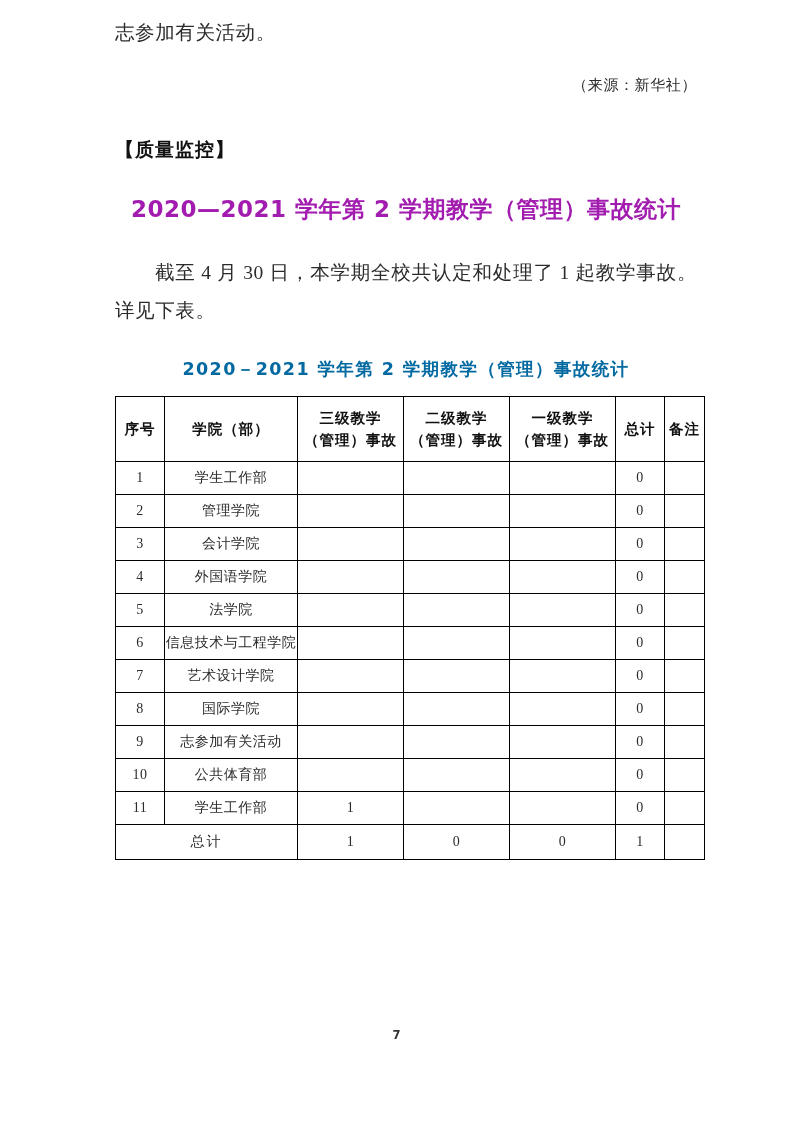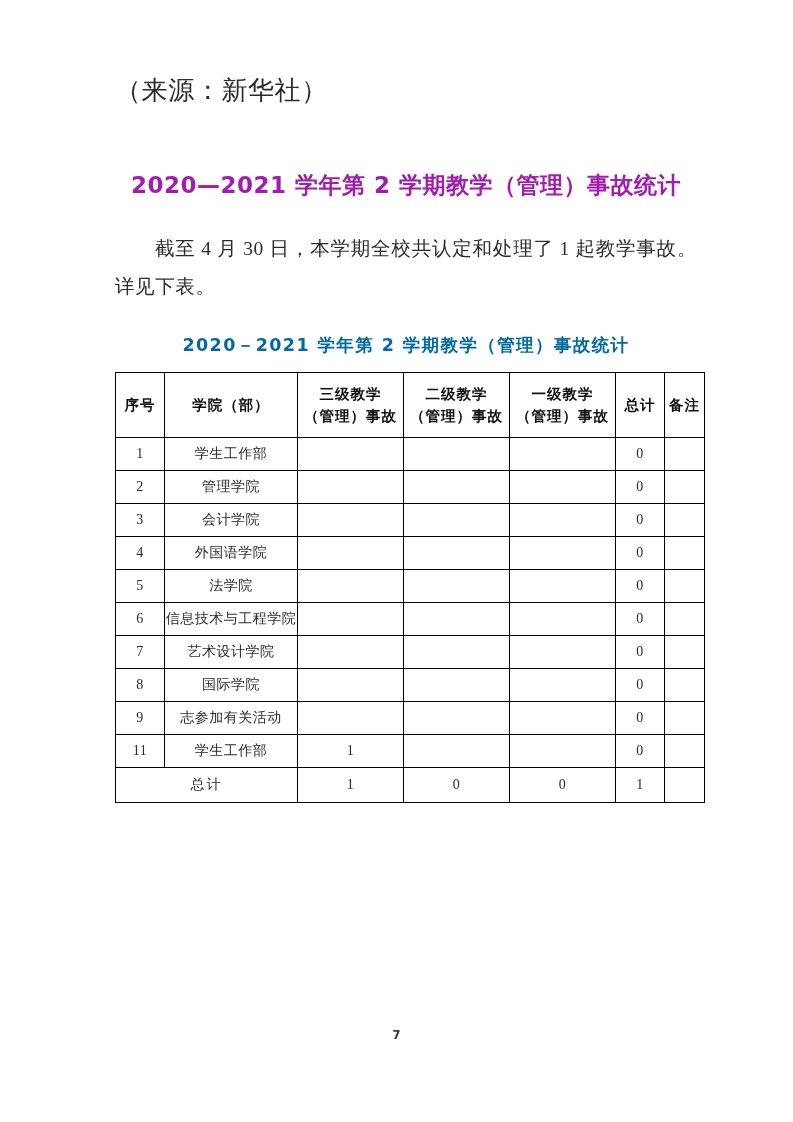--- a/index.html
+++ b/index.html
@@ -32,25 +32,25 @@
     line-height: 38px;
     text-align: justify;
     text-justify: inter-ideograph;
     letter-spacing: 0.6px;
     color: #2b2b2b;
   }
   .para-indent {
     text-indent: 40px;
   }
   .para-right {
-    font-size: 26px;
+    text-align: right;
+    font-size: 15px;
     line-height: 38px;
     letter-spacing: 0.6px;
     color: #2b2b2b;
-    margin-top: 44px;
   }
 
   .section-label {
     font-family: "DejaVu Sans", "Liberation Sans", sans-serif;
     font-weight: bold;
     font-size: 19px;
     letter-spacing: 1px;
     color: #111111;
     line-height: 30px;
   }
@@ -156,27 +156,29 @@
   }
 </style>
 </head>
 <body>
 
 <div class="page">
   <div class="content">
 
     <div class="sp-1"></div>
 
+    <div class="para">志参加有关活动。</div>
 
     <div class="sp-5"></div>
 
     <div class="para-right">（来源：新华社）</div>
 
     <div class="sp-2"></div>
 
+    <div class="section-label">【质量监控】</div>
 
     <div class="sp-3"></div>
 
     <div class="doc-heading">2020—2021 学年第 2 学期教学（管理）事故统计</div>
 
     <div class="sp-3"></div>
 
     <div class="para para-indent">截至 4 月 30 日，本学期全校共认定和处理了 1 起教学事故。详见下表。</div>
 
     <div class="sp-4"></div>
@@ -291,20 +293,29 @@
         <tr>
           <td>9</td>
           <td>志参加有关活动</td>
           <td></td>
           <td></td>
           <td></td>
           <td>0</td>
           <td></td>
         </tr>
         <tr>
+          <td>10</td>
+          <td>公共体育部</td>
+          <td></td>
+          <td></td>
+          <td></td>
+          <td>0</td>
+          <td></td>
+        </tr>
+        <tr>
           <td>11</td>
           <td>学生工作部</td>
           <td>1</td>
           <td></td>
           <td></td>
           <td>0</td>
           <td></td>
         </tr>
         <tr class="total">
           <td class="total-label" colspan="2">总计</td>

